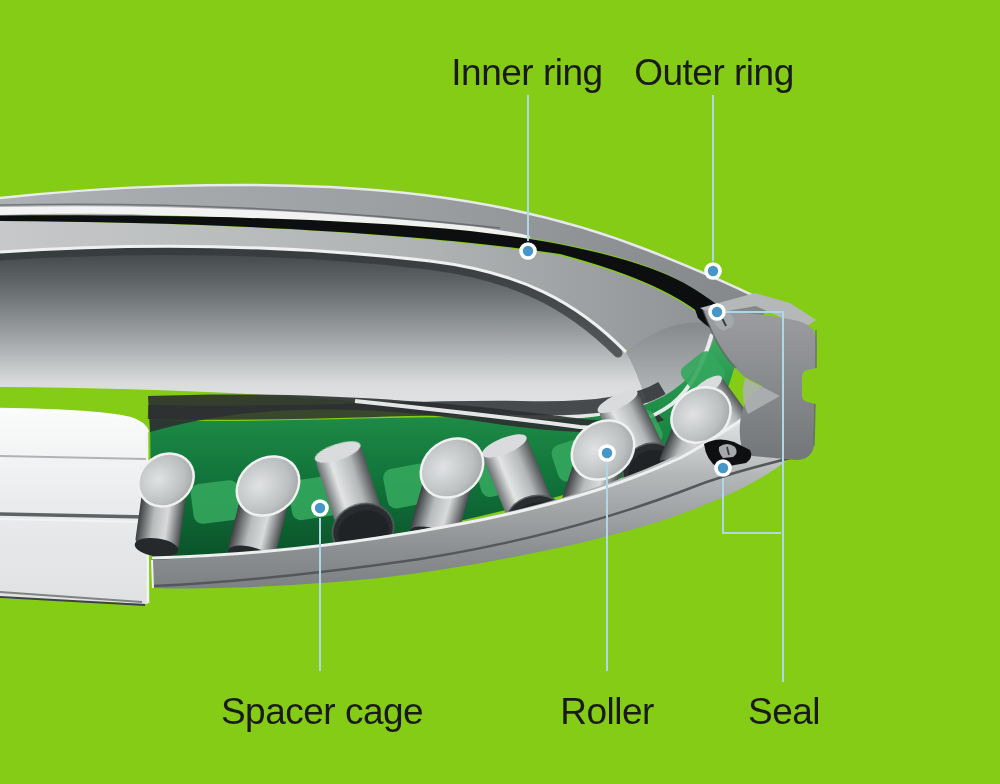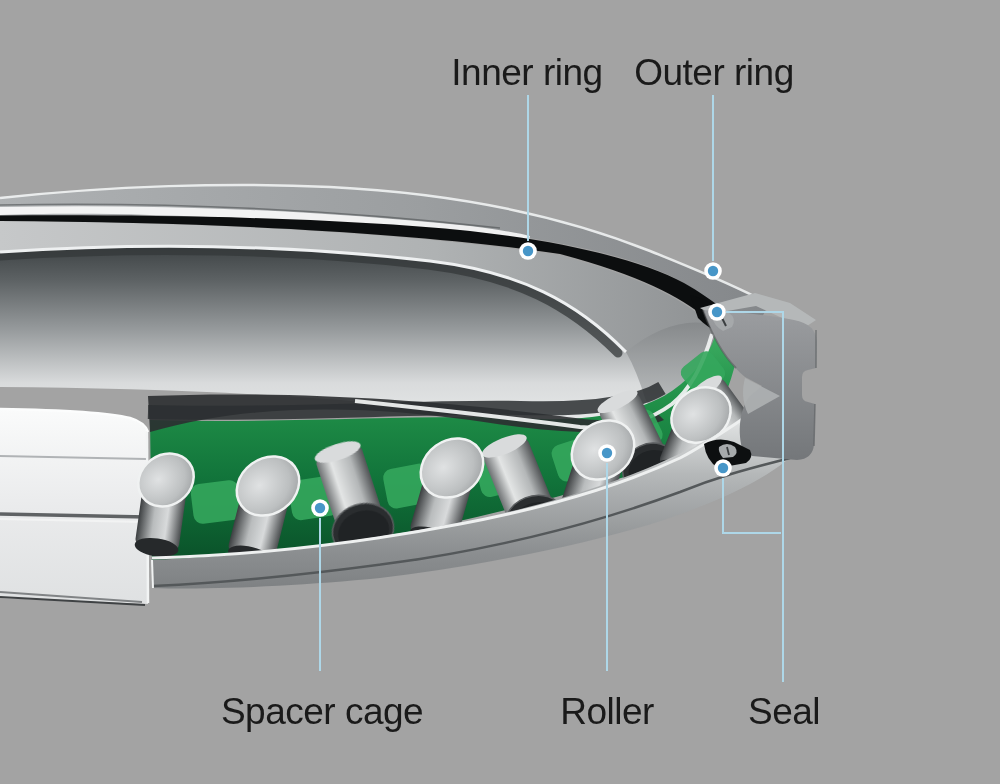--- a/index.html
+++ b/index.html
@@ -1,16 +1,16 @@
 <!DOCTYPE html>
 <html><head>
 <meta charset="utf-8">
 <style>
   html,body{margin:0;padding:0;background:#ffffff;}
-  .stage{position:relative;width:1000px;height:784px;background:#a3a3a3;overflow:hidden;
+  .stage{position:relative;width:1000px;height:784px;background:#84cc16;overflow:hidden;
          font-family:"Liberation Sans", sans-serif;}
   svg{display:block;}
   text.lbl{font-family:"Liberation Sans", sans-serif;font-size:37px;fill:#1a1a1a;
            letter-spacing:-0.5px;}
 </style>
 </head>
 <body>
 
 <div class="stage">
 <svg width="1000" height="784" viewBox="0 0 1000 784">

